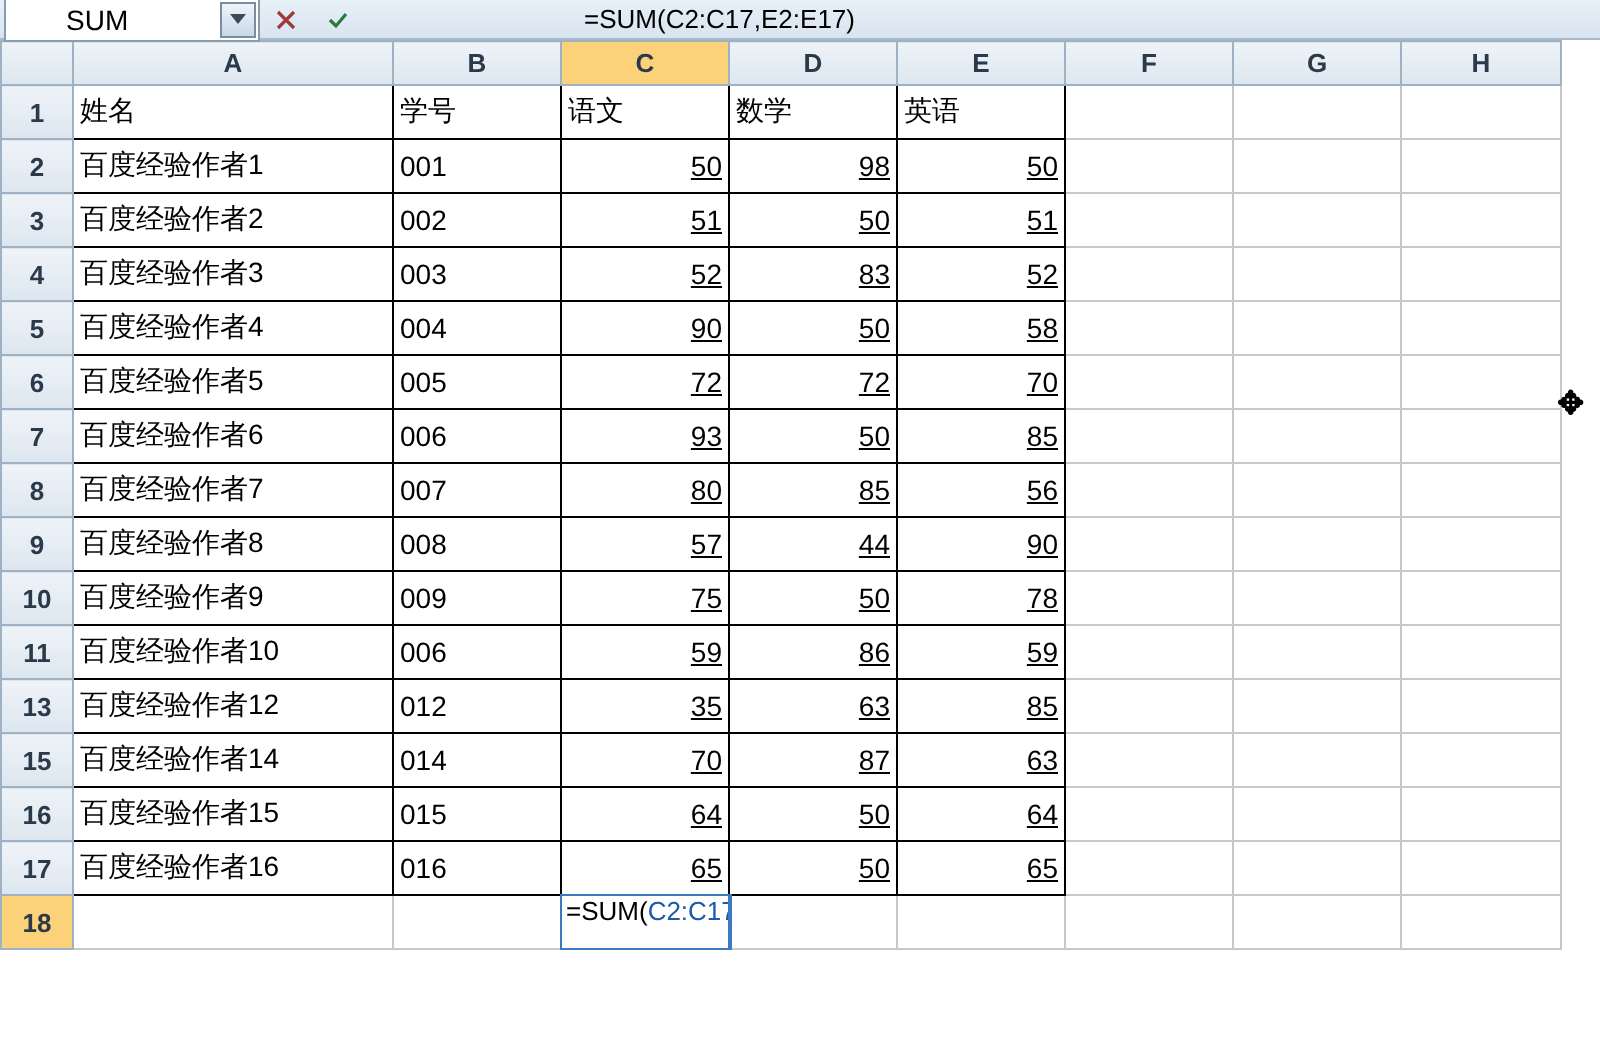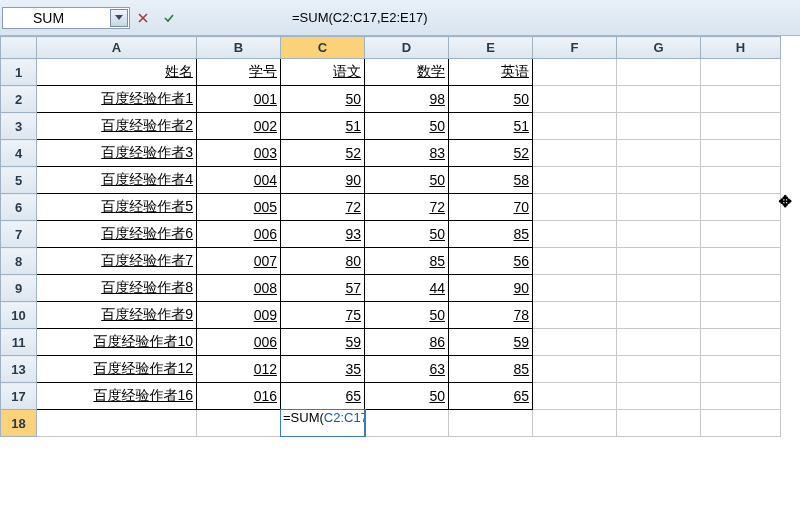--- a/index.html
+++ b/index.html
@@ -5,21 +5,21 @@
     * { box-sizing: border-box; margin: 0; padding: 0; }
     body {
       font-family: SimSun, Arial, sans-serif;
       font-size: 14px;
       background: #fff;
       user-select: none;
     }
     .top-bar {
       display: flex;
       align-items: center;
-      height: 36px;
+      height: 20px;
       background: linear-gradient(#e8f0f8, #d8e4f0);
       border-bottom: 1px solid #a8b8c8;
     }
     .name-box {
       width: 128px;
       height: 22px;
       background: #fff;
       border: 1px solid #8a9db0;
       margin-left: 2px;
       display: flex;
@@ -84,21 +84,21 @@
       border: 1px solid #c8c8c8;
       height: 27px;
       padding: 0 3px;
       white-space: nowrap;
       overflow: hidden;
       background: #fff;
     }
     td.cell.data-border {
       border: 1px solid #000;
     }
-    .txt-left { text-align: right; text-decoration: underline; }
+    .txt-left { text-align: left; }
     .txt-right { text-align: right; text-decoration: underline; }
     .col-A { width: 160px; }
     .col-B { width: 84px; }
     .col-C { width: 84px; }
     .col-D { width: 84px; }
     .col-E { width: 84px; }
     .col-F { width: 84px; }
     .col-G { width: 84px; }
     .col-H { width: 80px; }
     .row-hdr.active {
@@ -312,20 +312,42 @@
           <td class="cell data-border txt-left col-A">百度经验作者12</td>
           <td class="cell data-border txt-left col-B">012</td>
           <td class="cell data-border txt-right col-C marching">35</td>
           <td class="cell data-border txt-right col-D">63</td>
           <td class="cell data-border txt-right col-E marching">85</td>
           <td class="cell col-F"></td>
           <td class="cell col-G"></td>
           <td class="cell col-H"></td>
         </tr>
         <tr>
+          <th class="row-hdr">15</th>
+          <td class="cell data-border txt-left col-A">百度经验作者14</td>
+          <td class="cell data-border txt-left col-B">014</td>
+          <td class="cell data-border txt-right col-C marching">70</td>
+          <td class="cell data-border txt-right col-D">87</td>
+          <td class="cell data-border txt-right col-E marching">63</td>
+          <td class="cell col-F"></td>
+          <td class="cell col-G"></td>
+          <td class="cell col-H"></td>
+        </tr>
+        <tr>
+          <th class="row-hdr">16</th>
+          <td class="cell data-border txt-left col-A">百度经验作者15</td>
+          <td class="cell data-border txt-left col-B">015</td>
+          <td class="cell data-border txt-right col-C marching">64</td>
+          <td class="cell data-border txt-right col-D">50</td>
+          <td class="cell data-border txt-right col-E marching">64</td>
+          <td class="cell col-F"></td>
+          <td class="cell col-G"></td>
+          <td class="cell col-H"></td>
+        </tr>
+        <tr>
           <th class="row-hdr">17</th>
           <td class="cell data-border txt-left col-A">百度经验作者16</td>
           <td class="cell data-border txt-left col-B">016</td>
           <td class="cell data-border txt-right col-C marching">65</td>
           <td class="cell data-border txt-right col-D">50</td>
           <td class="cell data-border txt-right col-E marching">65</td>
           <td class="cell col-F"></td>
           <td class="cell col-G"></td>
           <td class="cell col-H"></td>
         </tr>

